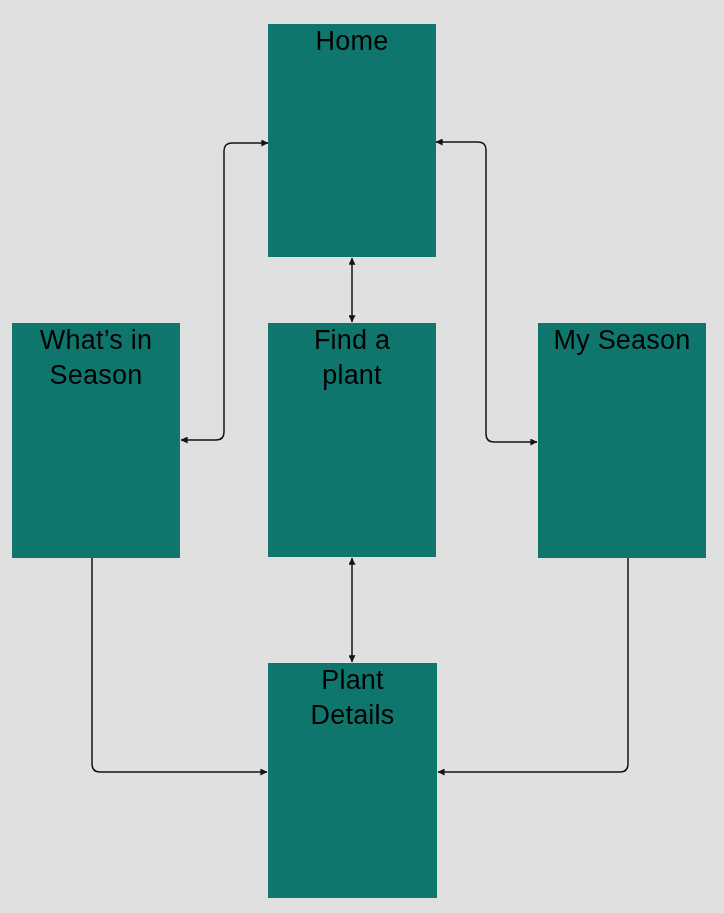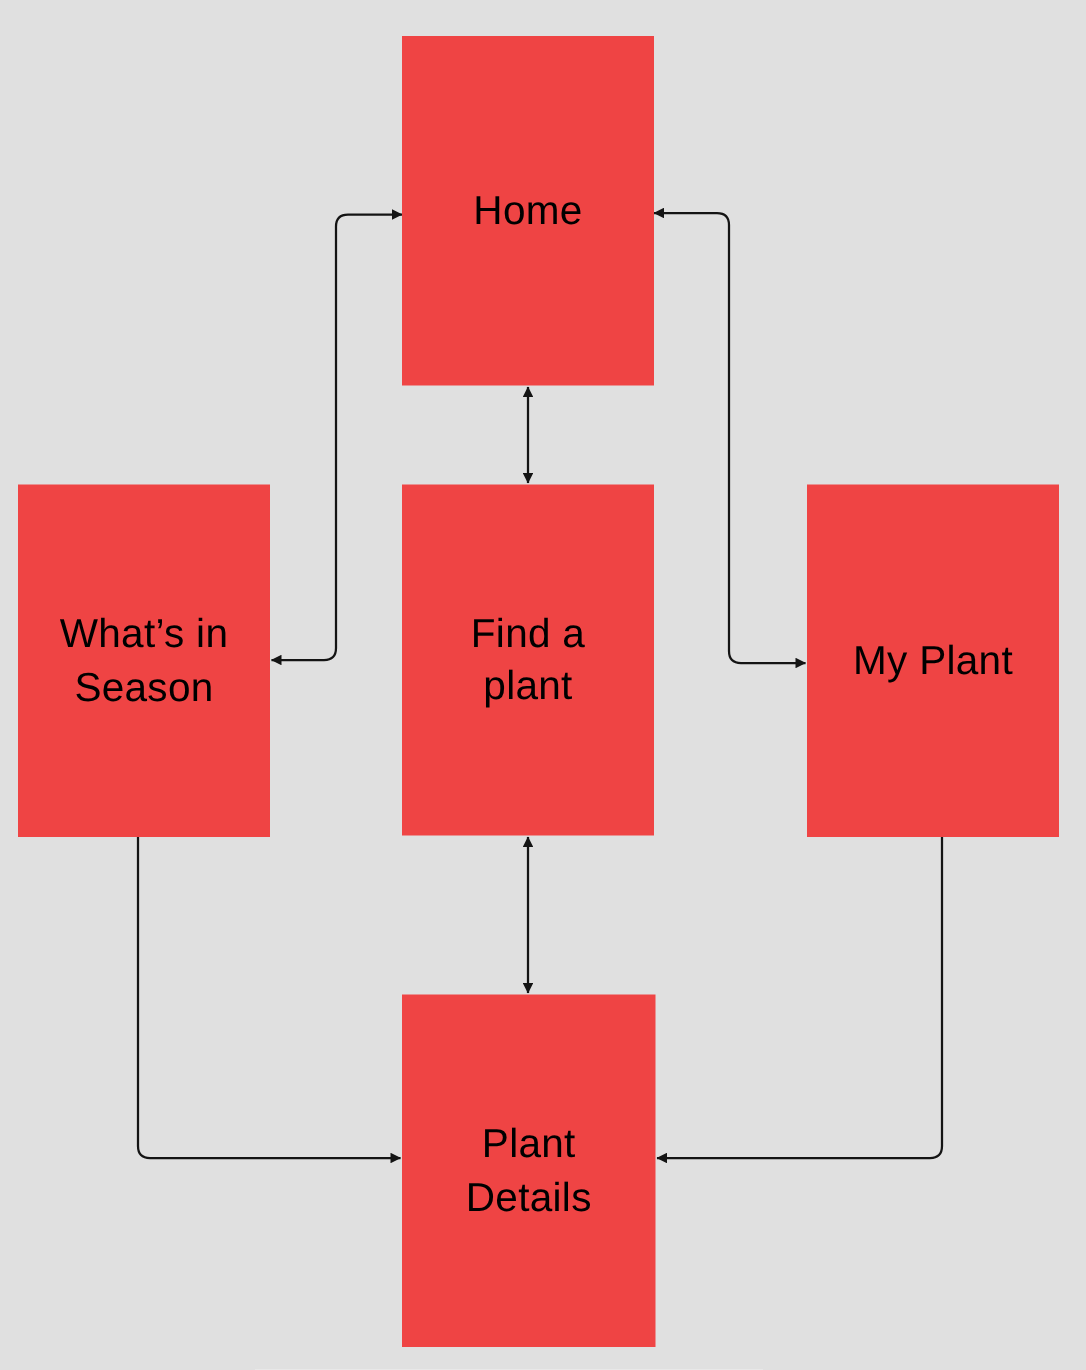--- a/index.html
+++ b/index.html
@@ -26,23 +26,22 @@
     height: 913px;
     display: block;
   }
   .edge {
     fill: none;
     stroke: #141414;
     stroke-width: 1.5;
   }
   .node {
     position: absolute;
-    background: #ef4444;
+    background: #0f766e;
     display: flex;
-    align-items: center;
     justify-content: center;
     text-align: center;
   }
   .node-label {
     font-size: 27px;
     line-height: 1.3;
     color: #000000;
     white-space: pre-line;
     letter-spacing: 0.2px;
   }
@@ -85,21 +84,21 @@
     <span class="node-label">Find a
 plant</span>
   </div>
 
   <div class="node node-whats-in-season">
     <span class="node-label">What’s in
 Season</span>
   </div>
 
   <div class="node node-my-plants">
-    <span class="node-label">My Plant</span>
+    <span class="node-label">My Season</span>
   </div>
 
   <div class="node node-plant-details">
     <span class="node-label">Plant
 Details</span>
   </div>
 
 </div>
 
 </body></html>

